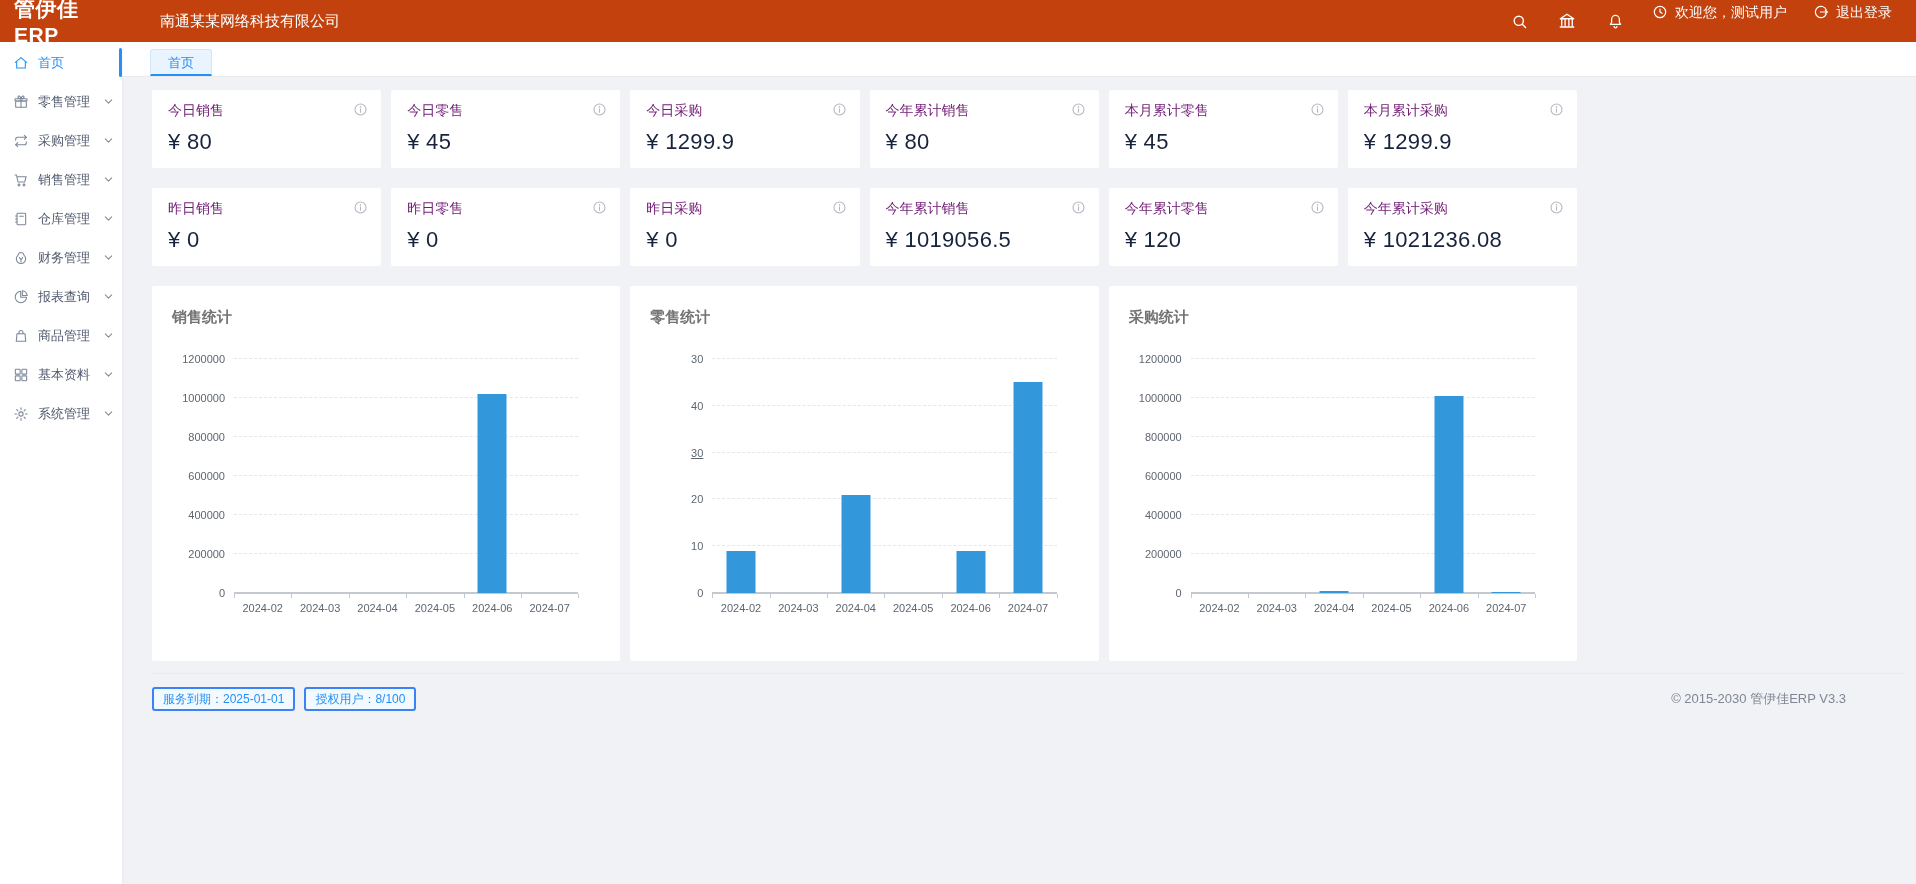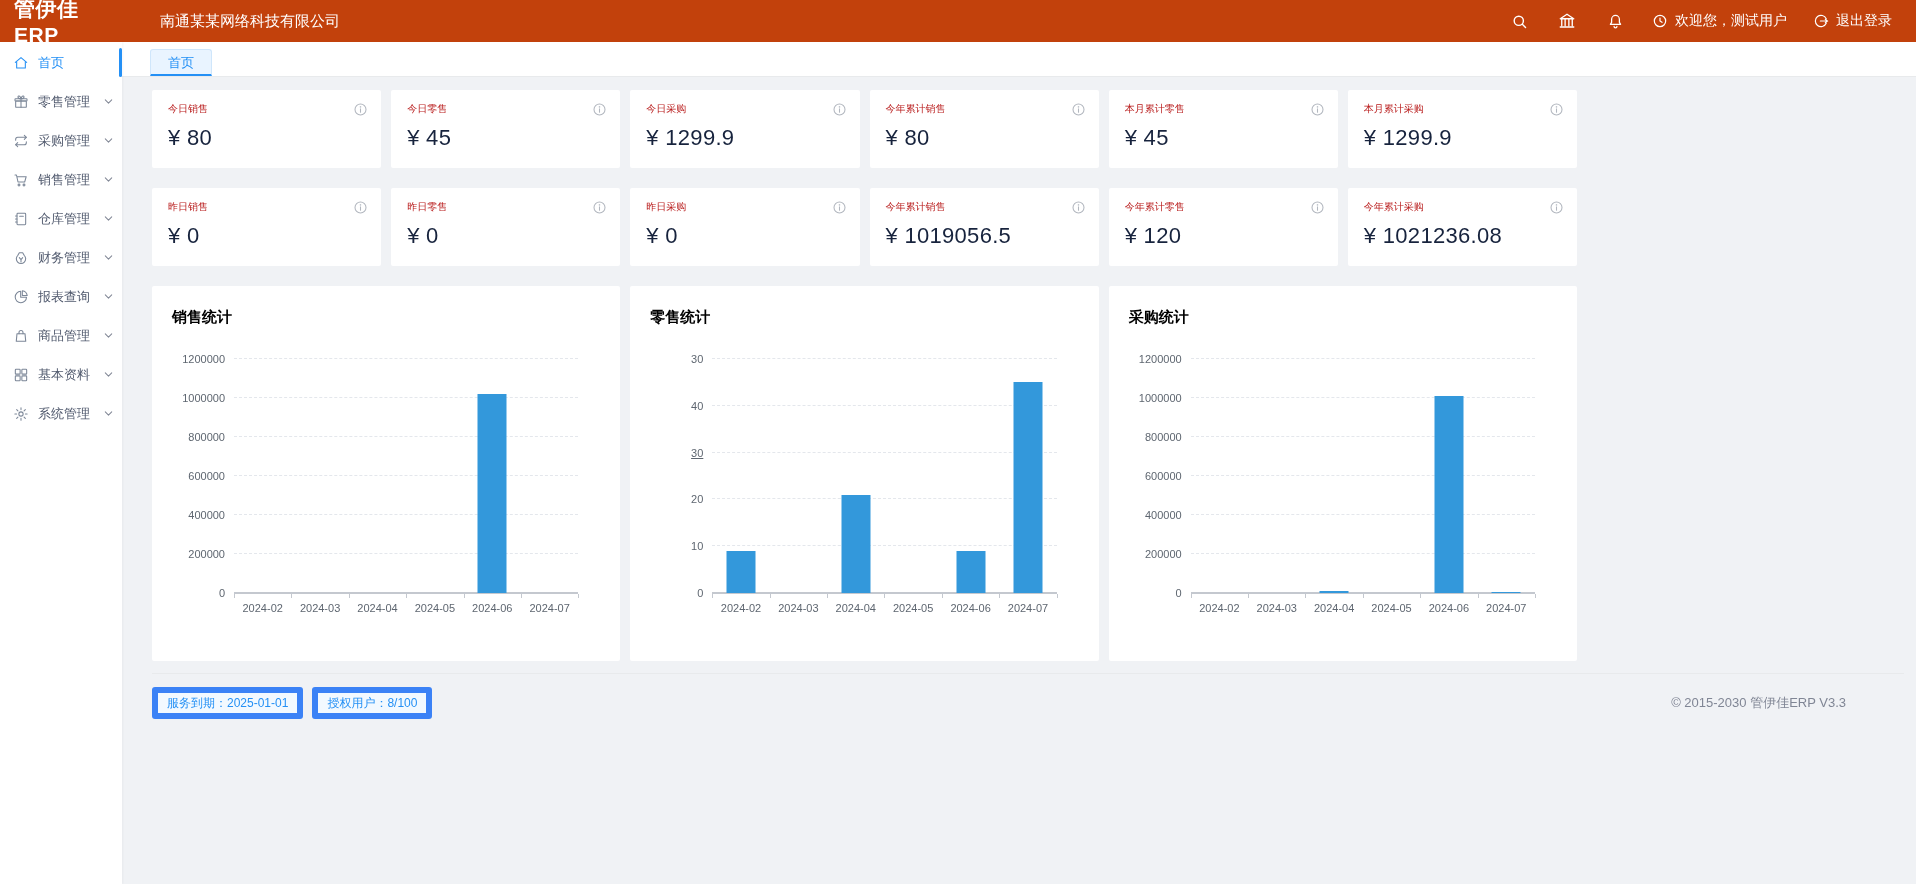--- a/index.html
+++ b/index.html
@@ -8,21 +8,21 @@
 
   
   .navbar { position:absolute; left:0; top:0; width:1916px; height:42px;
     background:#c2410c; display:flex; align-items:center; color:#fff; z-index:20; }
   .logo { width:122px; padding-left:14px; font-size:21px; font-weight:bold; letter-spacing:.5px; }
   .company { margin-left:38px; font-size:15px; }
   .nav-right { margin-left:auto; display:flex; align-items:center; gap:14px; padding-right:18px; }
   .nav-icon-btn { width:34px; height:34px; display:flex; align-items:center; justify-content:center;
     cursor:pointer; border-radius:3px; }
   .nav-icon-btn svg, .nav-group svg { display:block; }
-  .nav-group { display:flex; align-items:center; gap:7px; font-size:14px; cursor:pointer;
+  .nav-group { display:flex; gap:7px; font-size:14px; cursor:pointer;
     padding:0 6px; height:34px; }
 
   
   .sidebar { position:absolute; left:0; top:42px; width:122px; bottom:0; background:#fff;
     box-shadow:1px 0 2px rgba(0,0,0,.04); z-index:10; padding-top:1px; }
   .menu-item { height:39px; display:flex; align-items:center; padding:0 8px 0 13px; gap:9px;
     font-size:13px; color:#515a6e; cursor:pointer; position:relative; }
   .menu-item .mi-icon { width:16px; height:16px; color:#7c8798; flex:none; }
   .menu-item .mi-icon svg { width:16px; height:16px; display:block; }
   .menu-item .mi-label { white-space:nowrap; }
@@ -39,48 +39,48 @@
   .tab { margin-left:28px; padding:6px 17px 5px; font-size:13px; color:#2490f5;
     background:#e9f4ff; border:1px solid #cfe6fb; border-bottom:2px solid #2490f5;
     border-radius:3px 3px 0 0; cursor:pointer; line-height:1; }
 
   
   .content { position:absolute; left:122px; top:77px; right:0; bottom:0; padding:13px 0 0 30px; }
 
   .cards-grid { width:1425px; display:grid; grid-template-columns:repeat(6,1fr);
     column-gap:10px; row-gap:20px; }
   .card { background:#fff; height:78px; border-radius:2px; padding:12px 16px; position:relative; }
-  .card-title { font-size:10px; color:#b91c1c; }
+  .card-title { font-size:14px; color:#701a75; }
   .card-value { font-size:22px; color:#17233d; margin-top:9px; letter-spacing:.3px; }
   .info-icon { position:absolute; top:12px; right:13px; width:15px; height:15px;
     color:#b2b7bf; cursor:pointer; }
   .info-icon svg { width:15px; height:15px; display:block; }
 
   
   .charts-row { width:1425px; margin-top:20px; display:grid;
     grid-template-columns:repeat(3,1fr); column-gap:10px; }
   .chart-panel { background:#fff; height:375px; border-radius:2px; padding:22px 20px 0; }
-  .chart-title { font-size:15px; font-weight:600; color:#000000; }
+  .chart-title { font-size:15px; font-weight:600; color:#737373; }
   .chart-plot { position:relative; margin:32px 22px 0 62px; height:234px; }
   .axis-line { position:absolute; left:0; right:0; bottom:-1px; height:2px; background:#c4c8cf; }
   .gridline { position:absolute; left:0; right:0; height:0; border-top:1px dashed #e4e7ec; }
   .ytick { position:absolute; right:calc(100% + 9px); transform:translateY(50%);
     font-size:11px; color:#5e6670; white-space:nowrap; }
   .bar { position:absolute; bottom:0; width:29px; transform:translateX(-50%);
     background:#3398db; min-height:1px; }
   .chart-xaxis { position:relative; margin:1px 22px 0 62px; height:26px; }
   .xtick { position:absolute; top:0; width:1px; height:4px; background:#c4c8cf; }
   .xlabel { position:absolute; top:8px; transform:translateX(-50%);
     font-size:11px; color:#5e6670; white-space:nowrap; }
 
   
   .footer { width:1752px; margin-top:12px; border-top:1px solid #e8eaec;
     padding-top:13px; display:flex; align-items:center; }
   .badges { display:flex; gap:9px; }
-  .badge { font-size:12px; color:#2490f5; background:#f2f9ff; border:6px solid #3b82f6;
+  .badge { font-size:12px; color:#2490f5; background:#f2f9ff; border:2px solid #3b82f6;
     border-radius:3px; padding:4px 9px; line-height:1; }
   .copyright { margin-left:auto; margin-right:58px; font-size:13px; color:#808695; }
 </style>
 </head>
 <body>
 
 <header class="navbar">
   <div class="logo">管伊佳ERP</div>
   <div class="company">南通某某网络科技有限公司</div>
   <div class="nav-right">

